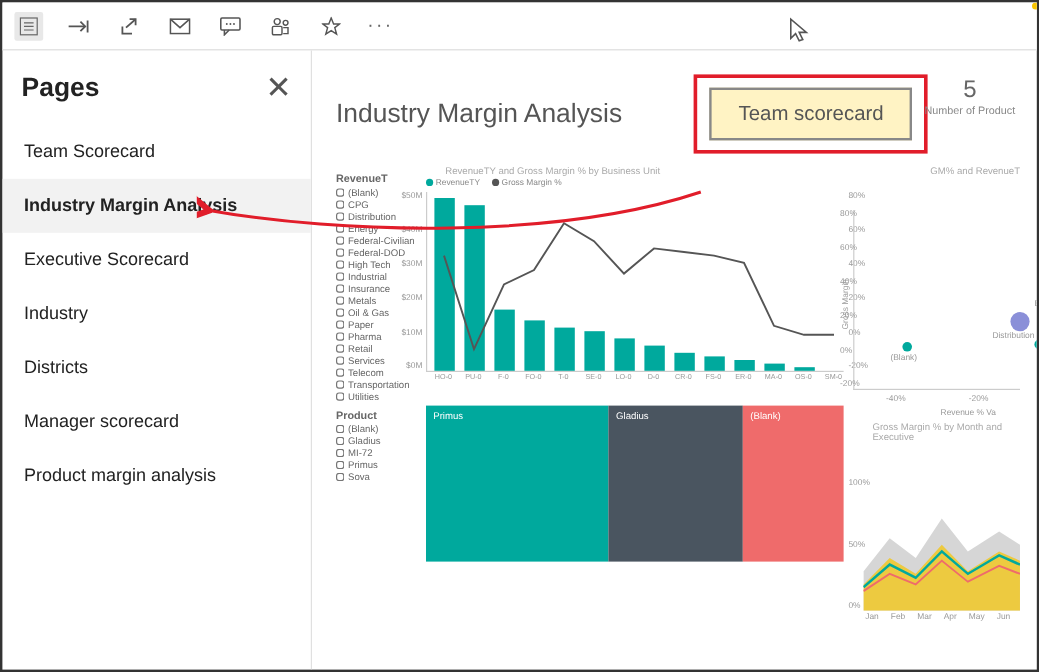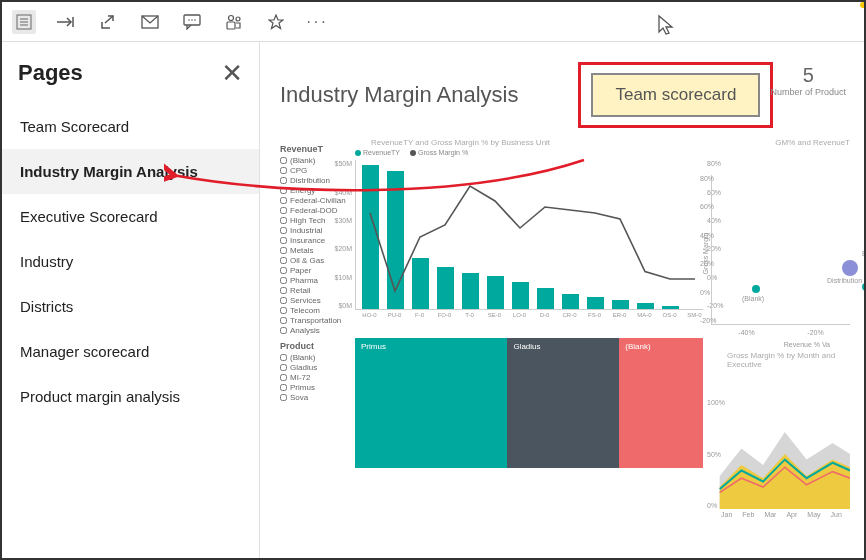--- a/index.html
+++ b/index.html
@@ -208,21 +208,21 @@
         <label>
             <input type="checkbox" style="">
             <span>Telecom</span>
           </label>
         <label>
             <input type="checkbox" style="">
             <span>Transportation</span>
           </label>
         <label>
             <input type="checkbox" style="">
-            <span>Analysis</span>
+            <span>Utilities</span>
           </label>
         <div class="fhdr">Product</div>
         <label>
             <input type="checkbox" style="">
             <span>(Blank)</span>
           </label>
         <label>
             <input type="checkbox" style="">
             <span>Gladius</span>
           </label>

